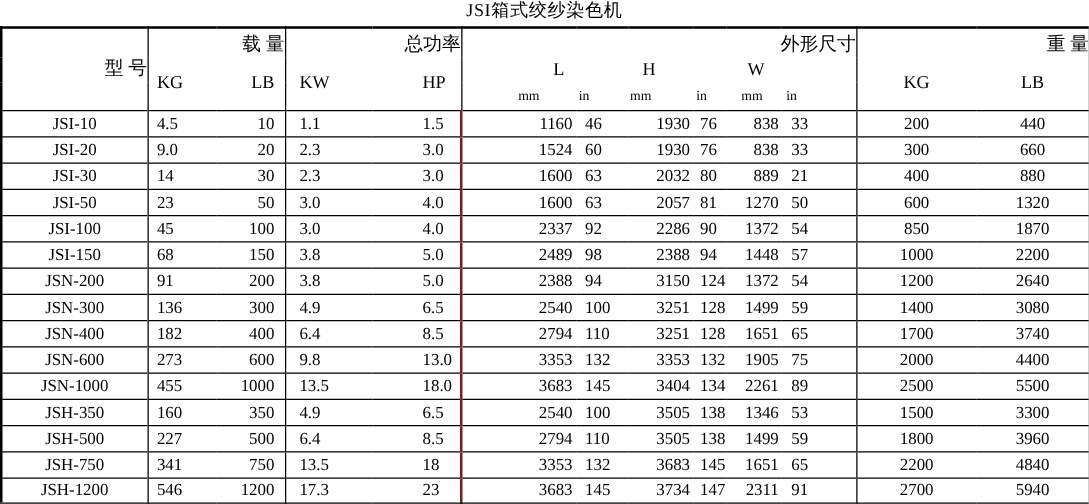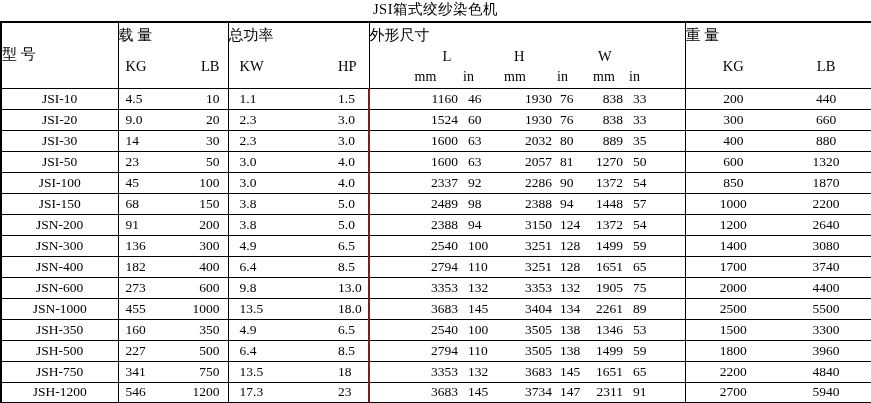--- a/index.html
+++ b/index.html
@@ -14,23 +14,23 @@
     font-size: 14.5px; letter-spacing: 0.5px;
   }
   table.spec {
     width: 871px; border-collapse: collapse; table-layout: fixed;
     border: 2px solid #000; border-bottom-width: 3px;
   }
   th { font-weight: normal; padding: 0; }
   thead tr.r1 { height: 24px; }
   thead tr.r2 { height: 20px; }
   thead tr.r3 { height: 22px; }
-  th.cjk { font-size: 15px; vertical-align: bottom; padding-bottom: 1px; text-align: left; }
+  th.cjk { font-size: 15px; vertical-align: bottom; padding-bottom: 1px; text-align: right; }
   th.unit { font-size: 14.5px; vertical-align: middle; }
-  th.small { font-size: 14px; vertical-align: middle; }
+  th.small { font-size: 11px; vertical-align: middle; }
   .bl { border-left: 1px solid #000; }
   td { padding: 0; font-size: 13.5px; height: 21px; border-top: 1px solid #000; vertical-align: middle; }
   
   th.h-load-kg { text-align: left; padding-left: 7px; }
   th.h-load-lb { text-align: right; padding-right: 8px; }
   th.h-kw { text-align: left; padding-left: 11px; }
   th.h-hp { text-align: left; padding-left: 40px; }
   th.h-l { text-align: left; padding-left: 73px; }
   th.h-h { text-align: left; padding-left: 11px; }
   th.h-w { text-align: left; padding-left: 17px; }
@@ -141,21 +141,21 @@
         <td class="col-model">JSI-30</td>
         <td class="col-load_kg">14</td>
         <td class="col-load_lb">30</td>
         <td class="col-power_kw">2.3</td>
         <td class="col-power_hp">3.0</td>
         <td class="col-l_mm">1600</td>
         <td class="col-l_in">63</td>
         <td class="col-h_mm">2032</td>
         <td class="col-h_in">80</td>
         <td class="col-w_mm">889</td>
-        <td class="col-w_in">35</td>
+        <td class="col-w_in">21</td>
         <td class="col-wt_kg">400</td>
         <td class="col-wt_lb">880</td>
       </tr>
       <tr>
         <td class="col-model">JSI-50</td>
         <td class="col-load_kg">23</td>
         <td class="col-load_lb">50</td>
         <td class="col-power_kw">3.0</td>
         <td class="col-power_hp">4.0</td>
         <td class="col-l_mm">1600</td>

